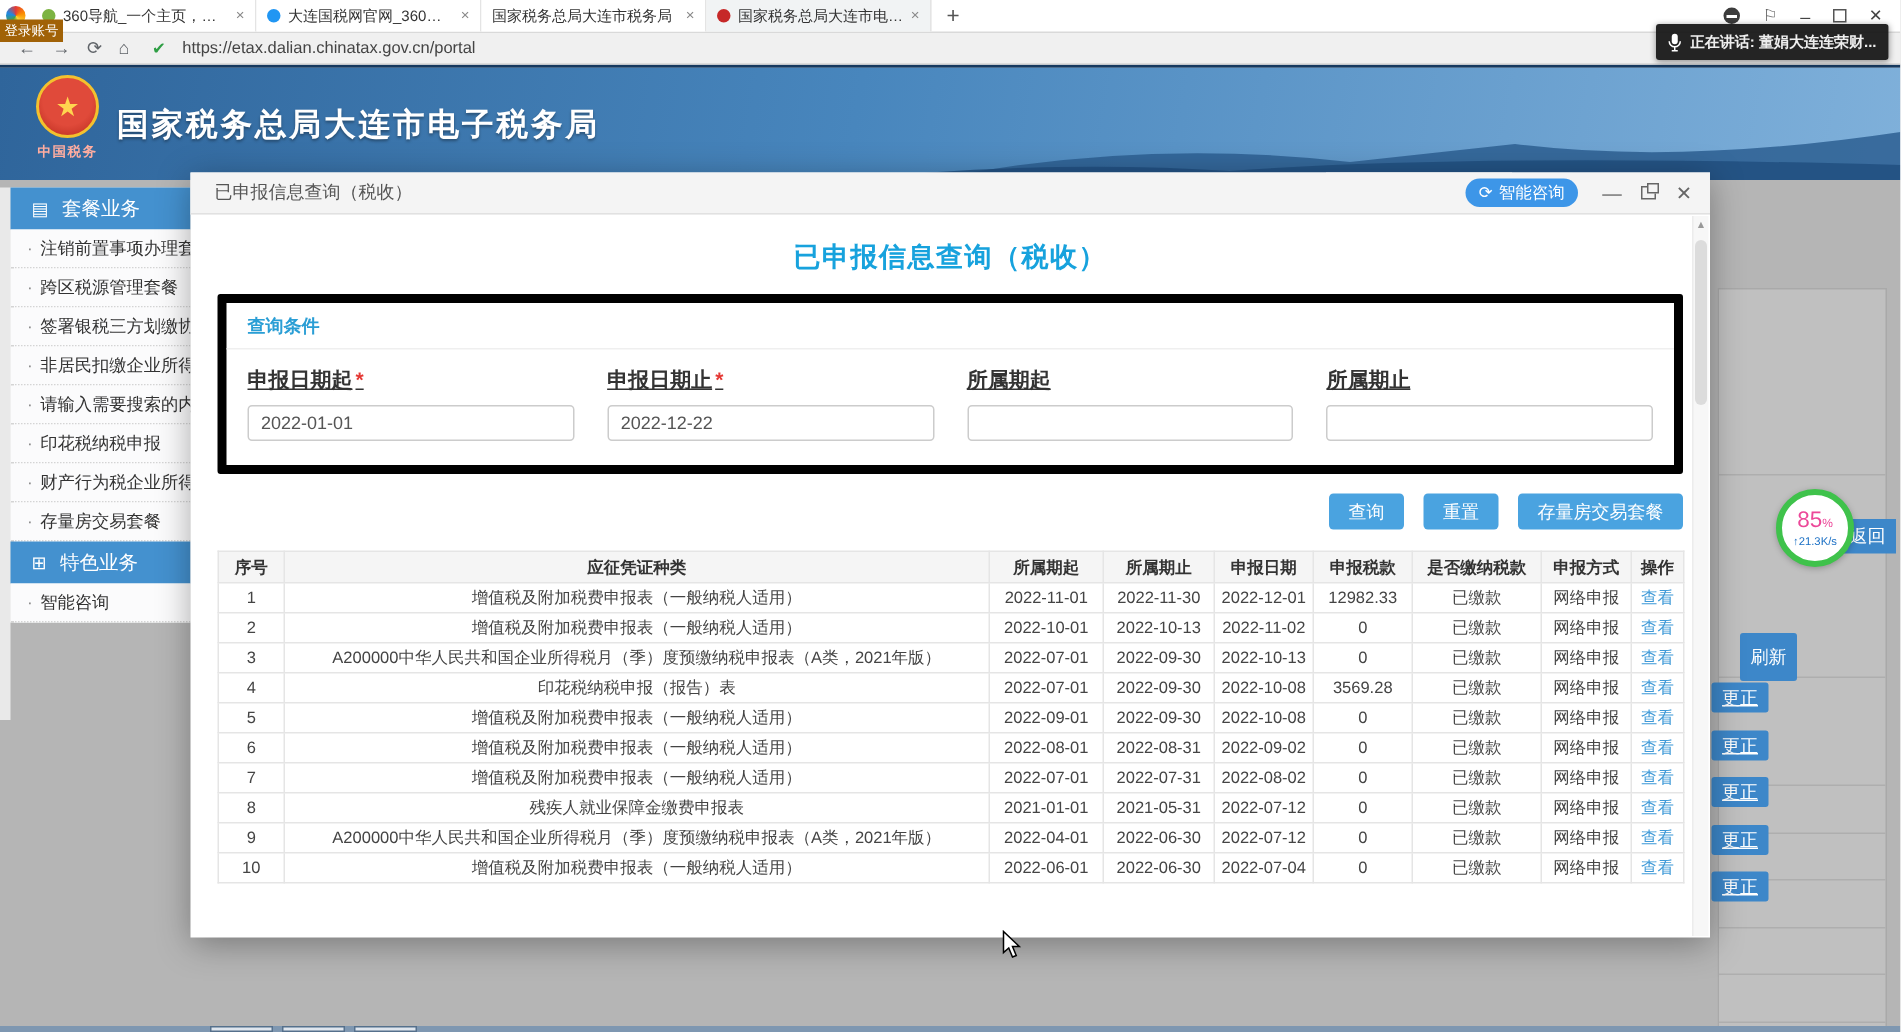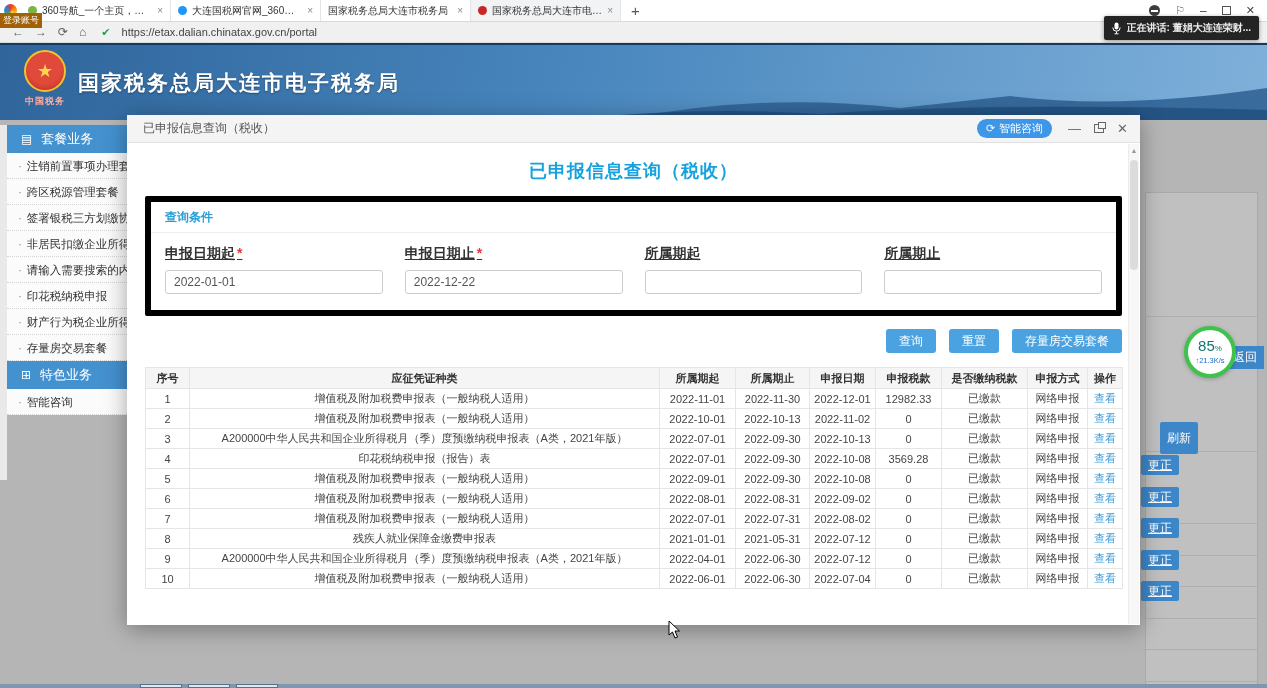--- a/index.html
+++ b/index.html
@@ -73,21 +73,21 @@
   .side-item .bullet { color:#888; margin-right:5px; }
 
   .right-panel { position:absolute; left:1145px; top:72px; width:113px; height:533px;
                  background:#c0c0c0; border:1px solid #a9a9a9; }
   .right-panel .rp-line { position:absolute; left:0; width:100%; height:1px; background:#aeaeae; }
 
   .progress-badge { position:absolute; left:1184px; top:206px; width:52px; height:52px; z-index:8;
                     border-radius:50%; background:#fff; border:4px solid #3fc24b;
                     display:flex; flex-direction:column; align-items:center; justify-content:center;
                     box-shadow:0 1px 4px rgba(0,0,0,.25); }
-  .progress-badge .pct { font-size:15px; color:#0f766e; line-height:14px; }
+  .progress-badge .pct { font-size:15px; color:#ec4899; line-height:14px; }
   .progress-badge .pct small { font-size:8px; }
   .progress-badge .speed { font-size:7.5px; color:#1a6fc4; line-height:9px; }
   .return-btn { position:absolute; left:1226px; top:226px; width:38px; height:23px; z-index:7;
                 background:#3d87c9; color:#fff; border:none; font-size:12px; }
   .blue-btn-sm { background:#3d87c9; color:#fff; border:none; font-size:12px; border-radius:2px; }
   .refresh-btn { position:absolute; left:1160px; top:302px; width:38px; height:32px; }
   .correct-btn { position:absolute; left:1141px; width:38px; height:20px;text-decoration:underline; }
 
   
   .modal { position:absolute; left:127px; top:115px; width:1013px; height:510px; background:#fff;

